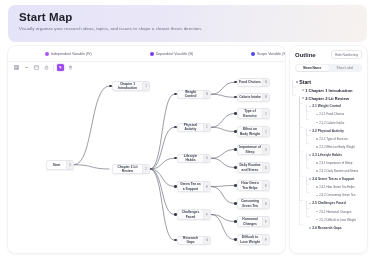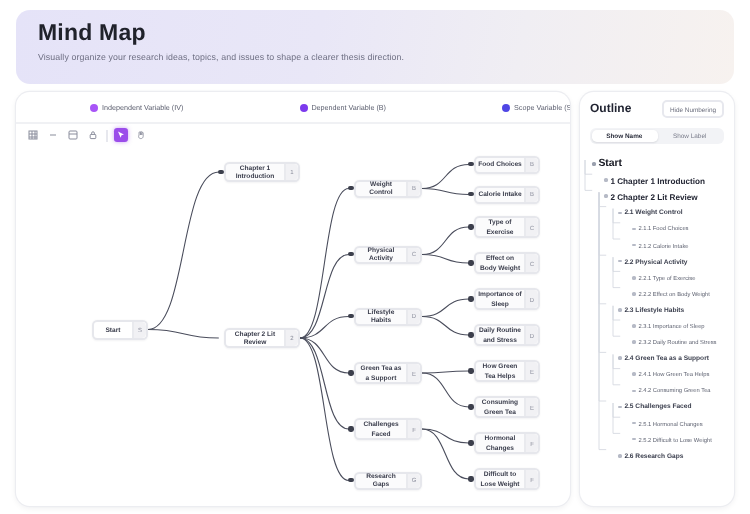--- a/index.html
+++ b/index.html
@@ -144,21 +144,21 @@
   .ol-connector {
     position:absolute; left:0; top:0; width:77px; height:178px; pointer-events:none;
   }
 </style>
 </head>
 <body>
 
 <div class="page">
 
   <div class="banner">
-    <div class="banner-title">Mind Map</div>
+    <div class="banner-title">Start Map</div>
     <div class="banner-sub">Visually organize your research ideas, topics, and issues to shape a clearer thesis direction.</div>
   </div>
 
   <div class="canvas-card">
 
     <div class="legend" id="legend">
         <div class="legend-item i0">
           <span class="legend-dot" style="background: rgb(168, 85, 247);"></span>
           <span class="legend-label">Independent Variable (IV)</span>
         </div>

